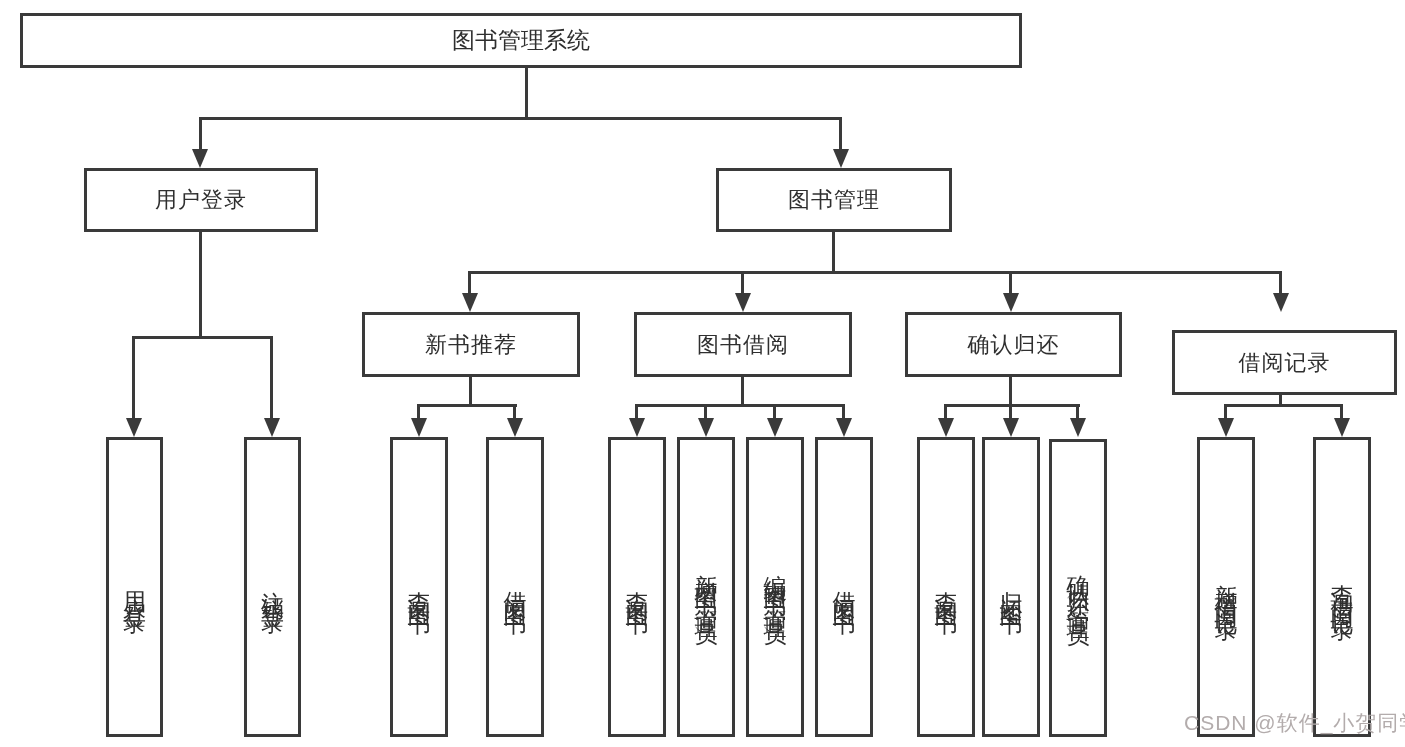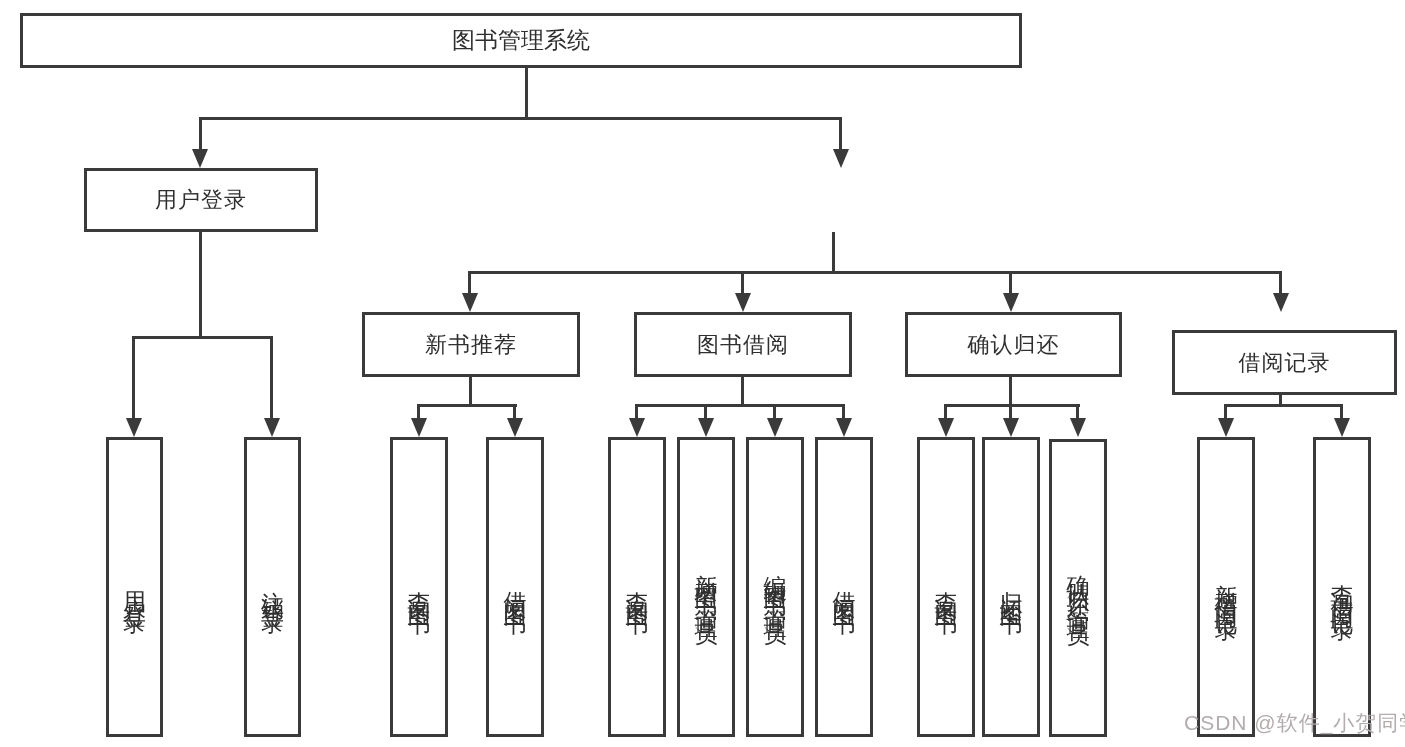--- a/index.html
+++ b/index.html
@@ -114,20 +114,23 @@
   <div class="vline" style="left:1340px;top:406px;height:14px;"></div>
   <div class="arrowhead" style="left:1334px;top:418px;"></div>
 
   <div class="box" style="left:20px;top:13px;width:1002px;height:55px;">
     <span class="title-label">图书管理系统</span>
   </div>
 
   <div class="box" style="left:84px;top:168px;width:234px;height:64px;">
     <span class="hlabel">用户登录</span>
   </div>
+  <div class="box" style="left:716px;top:168px;width:236px;height:64px;">
+    <span class="hlabel">图书管理</span>
+  </div>
 
   <div class="box" style="left:362px;top:312px;width:218px;height:65px;">
     <span class="hlabel">新书推荐</span>
   </div>
   <div class="box" style="left:634px;top:312px;width:218px;height:65px;">
     <span class="hlabel">图书借阅</span>
   </div>
   <div class="box" style="left:905px;top:312px;width:217px;height:65px;">
     <span class="hlabel">确认归还</span>
   </div>

